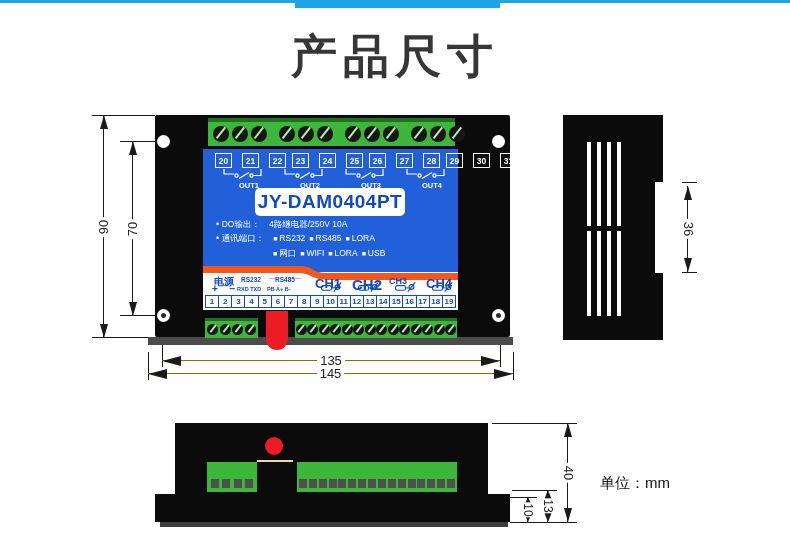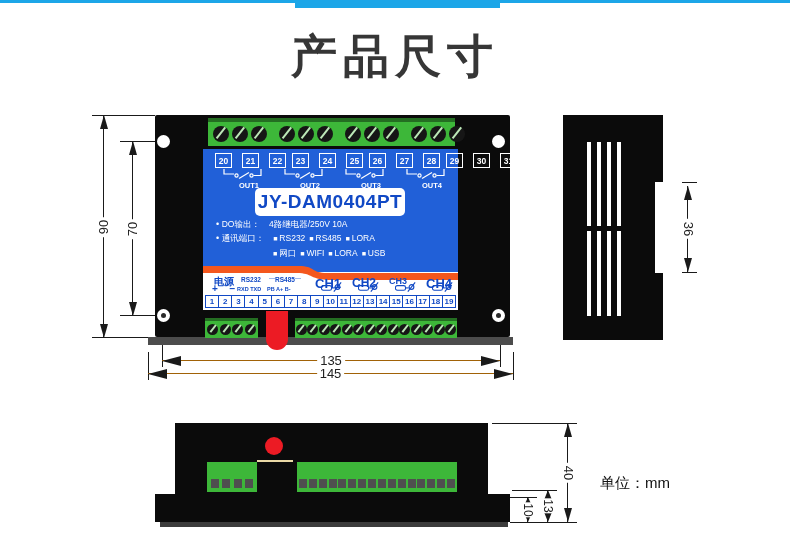--- a/index.html
+++ b/index.html
@@ -236,21 +236,21 @@
     </svg>
 
     <span class="blue-io" style="left:11px;top:126px;font-size:10px">电源</span>
     <span class="blue-io" style="left:9px;top:134px;font-size:10px;word-spacing:9px">+ −</span>
     <span class="blue-io" style="left:38px;top:127px;font-size:6.5px">RS232</span>
     <span class="blue-io" style="left:34px;top:137px;font-size:5.5px">RXD TXD</span>
     <span class="blue-io rs485wrap" style="left:66px;top:126px;font-size:6.5px">RS485</span>
     <span class="blue-io" style="left:64px;top:137px;font-size:5.5px">PB A+ B-</span>
 
     <span class="blue-io" style="left:112px;top:127px;font-size:13px">CH1</span>
-    <span class="blue-io" style="left:149px;top:127px;font-size:12px">CH2</span>
+    <span class="blue-io" style="left:149px;top:127px;font-size:15px">CH2</span>
     <span class="blue-io" style="left:186px;top:127px;font-size:9px">CH3</span>
     <span class="blue-io" style="left:223px;top:127px;font-size:13px">CH4</span>
 
     <svg class="probe" style="left:118px;top:132px" viewBox="0 0 24 12">
       <rect x="0.5" y="4.5" width="11" height="5" rx="2"></rect>
         <path d="M11.5,7 H15"></path>
         <circle cx="18" cy="6" r="2.6"></circle>
         <path d="M14,11 L22,1"></path>
     </svg>
     <svg class="probe" style="left:155px;top:132px" viewBox="0 0 24 12">

